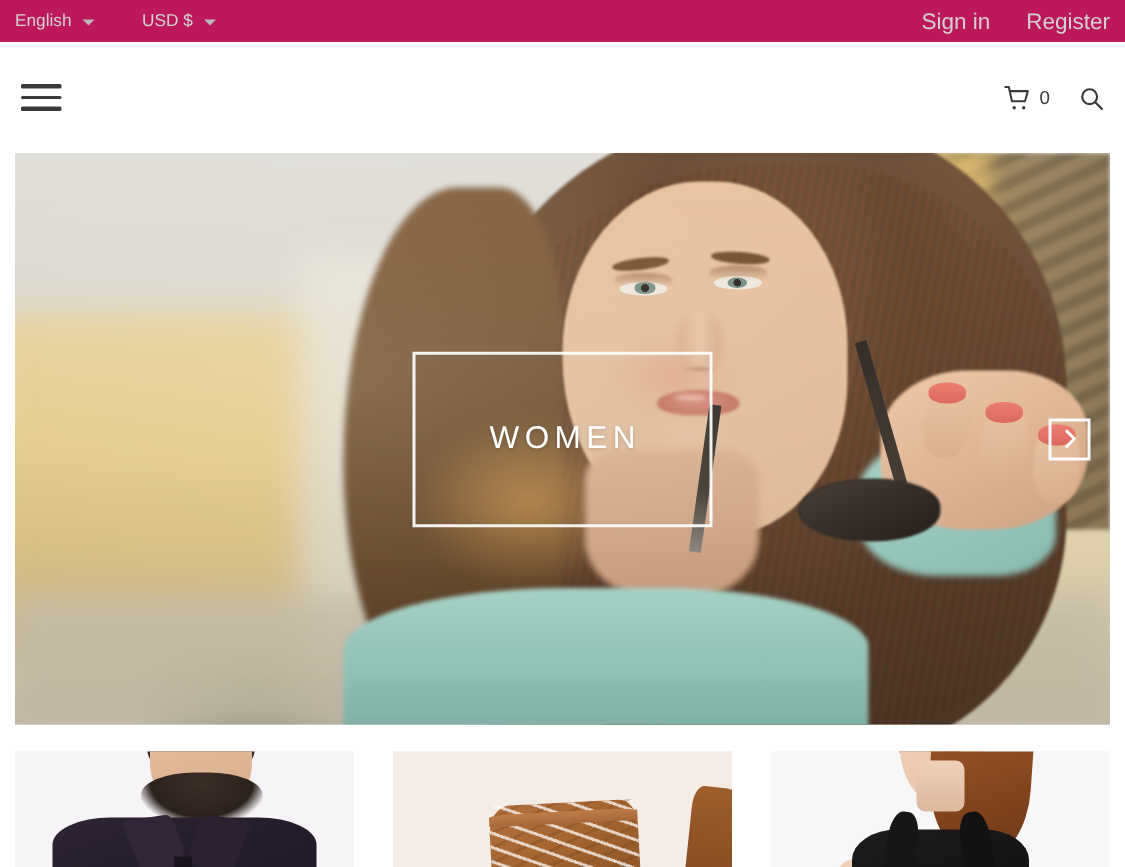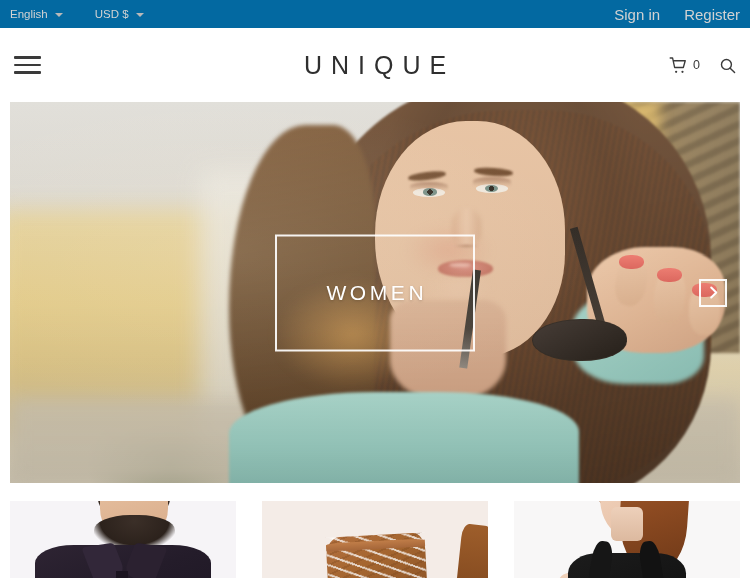--- a/index.html
+++ b/index.html
@@ -7,21 +7,21 @@
   html, body {
     width:750px; height:578px;
     overflow:hidden;
     background:#ffffff;
     font-family:"Liberation Sans", sans-serif;
     -webkit-font-smoothing:antialiased;
   }
 
   
   .topbar{
-    height:28px; background:#0369a1;
+    height:28px; background:#be185d;
     display:flex; align-items:center;
     padding:0 10px; font-size:11.5px; color:#cfcfcf;
   }
   .topbar-left{ display:flex; align-items:center; gap:32px; }
   .topbar-right{ margin-left:auto; display:flex; align-items:center; gap:24px; }
   .tb-select{ display:flex; align-items:center; gap:7px; cursor:pointer; color:#d2d2d2; }
   .caret{
     width:0;height:0;border-left:4px solid transparent;border-right:4px solid transparent;
     border-top:4px solid #b9b9b9; display:inline-block; margin-top:1px;
   }
@@ -410,21 +410,20 @@
   </div>
 </div>
 
 <div class="header">
   <div class="burger">
     <span></span>
     <span></span>
     <span></span>
   </div>
 
-  <div class="logo">UNIQUE</div>
 
   <div class="header-right">
     <div class="cart-wrap">
       <span class="icon-btn">
         <svg width="19" height="19" viewBox="0 0 24 24" fill="none" stroke="#3a3a3a" stroke-width="1.7" stroke-linecap="round" stroke-linejoin="round">
           <circle cx="9" cy="20" r="1.4" fill="#3a3a3a" stroke="none"></circle>
           <circle cx="17" cy="20" r="1.4" fill="#3a3a3a" stroke="none"></circle>
           <path d="M1.5 2.5h3l2.6 12h11l2.4-8.5H6"></path>
         </svg>
       </span>

